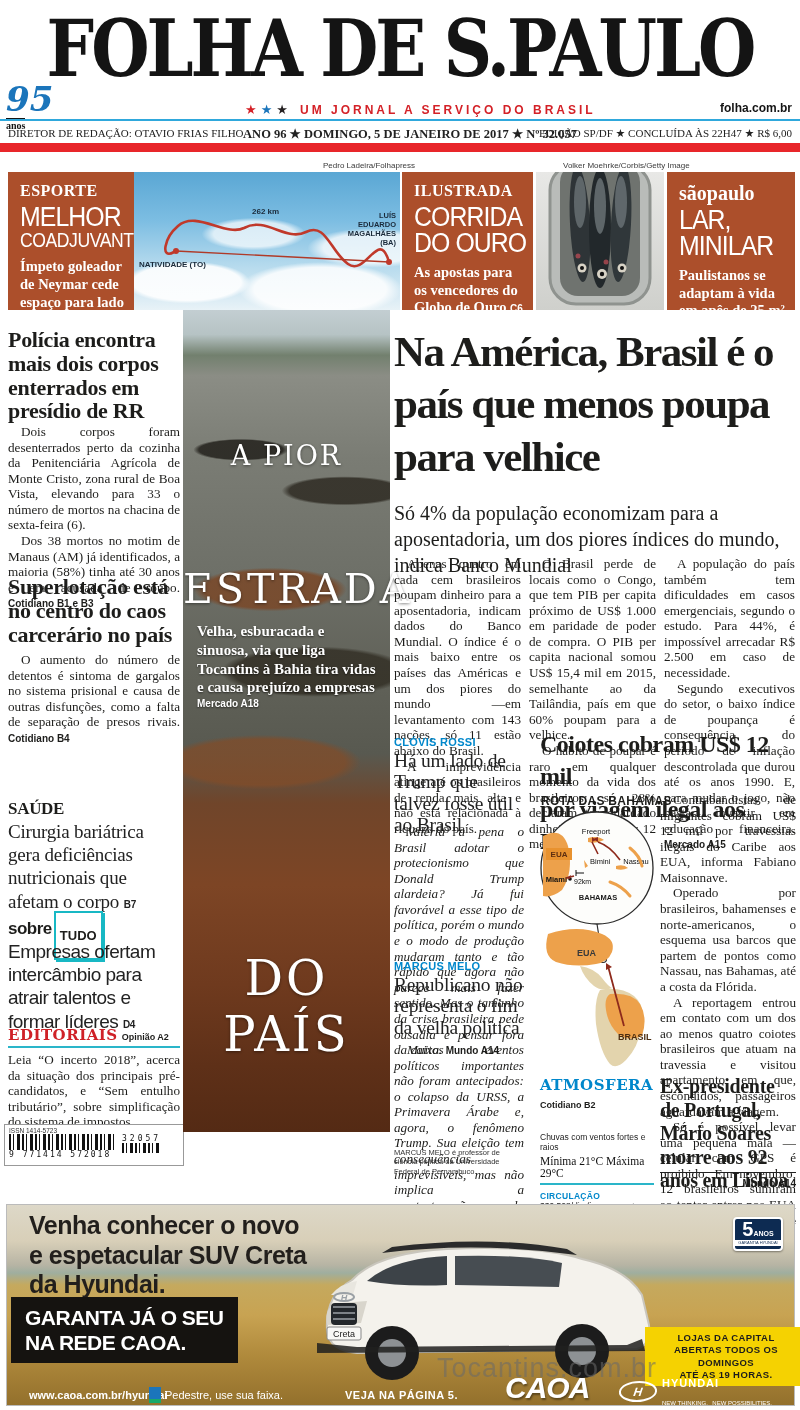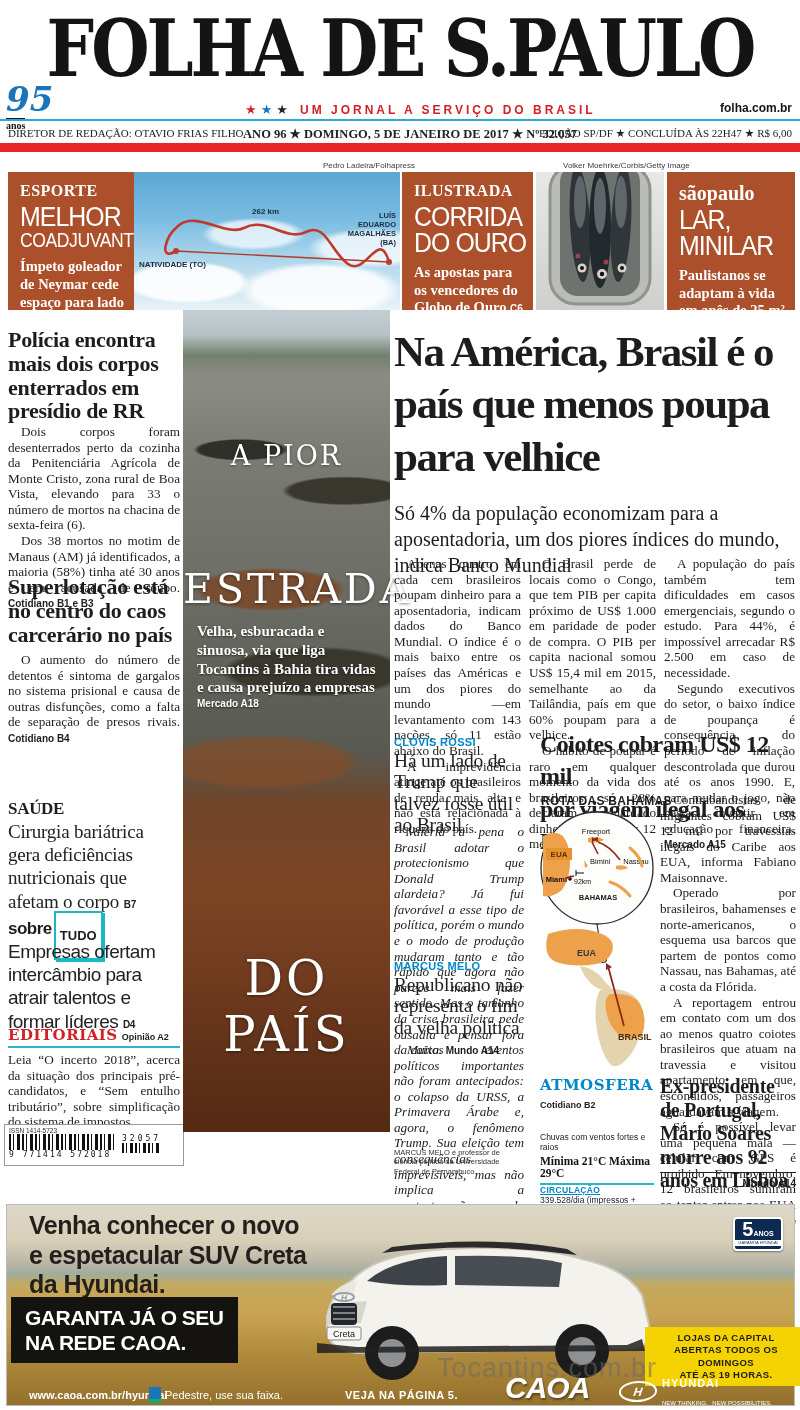--- a/index.html
+++ b/index.html
@@ -37,21 +37,21 @@
   .footnote{font-family:"Liberation Sans",sans-serif;font-size:7.5px;color:#333;line-height:1.25;}
   .ed-red{font-family:"DejaVu Serif",serif;font-weight:bold;font-size:15px;color:#cf2127;letter-spacing:.5px;}
   .teal-rule{height:2px;background:#2ab5c9;}
   
   .photo-label{font-family:"DejaVu Serif",serif;color:#fff;text-align:center;letter-spacing:2px;text-shadow:0 1px 3px rgba(0,0,0,.45);}
   .photo-cap{font-weight:bold;color:#fff;font-size:15px;line-height:1.25;text-shadow:0 1px 2px rgba(0,0,0,.6);}
   
   .atm-kicker{font-family:"DejaVu Serif",serif;font-weight:bold;font-size:15px;color:#0087cb;letter-spacing:.5px;}
   .atm-small{font-family:"Liberation Sans",sans-serif;font-size:8.5px;color:#222;}
   .atm-blue{font-family:"Liberation Sans",sans-serif;font-weight:bold;font-size:8.5px;color:#0087cb;letter-spacing:.3px;}
-  .atm-line{font-family:"Liberation Serif",serif;font-weight:bold;font-size:11.5px;color:#111;}
+  .atm-line{font-family:"Liberation Serif",serif;font-weight:normal;font-size:11.5px;color:#111;}
   
   .barcode-box{border:1px solid #999;background:#fff;}
   .bars{background:repeating-linear-gradient(90deg,#111 0 2px,#fff 2px 4px,#111 4px 5px,#fff 5px 8px,#111 8px 11px,#fff 11px 13px);}
   .bc-digits{font-family:"DejaVu Sans Mono",monospace;font-size:8px;letter-spacing:2px;color:#111;}
   
   .ad{box-sizing:border-box;border:1px solid #bbb;}
   .ad-h{font-family:"Liberation Sans",sans-serif;font-weight:bold;font-size:25px;line-height:1.18;color:#221f1c;letter-spacing:-.5px;}
   .ad-box{background:#151310;color:#fff;font-family:"Liberation Sans",sans-serif;font-weight:bold;font-size:21px;line-height:1.2;padding:8px 14px;letter-spacing:-.5px;}
   .ad-bottom{font-family:"Liberation Sans",sans-serif;font-weight:bold;font-size:11px;color:#fff;}
   .ad-yellow{background:#f5d201;color:#1c1c1c;font-family:"Liberation Sans",sans-serif;font-weight:bold;font-size:9.5px;line-height:1.3;text-align:center;padding:5px 6px;letter-spacing:.4px;}
@@ -284,21 +284,21 @@
     <p>A reportagem entrou em contato com um dos ao menos quatro coiotes brasileiros que atuam na travessia e visitou apartamento em que, escondidos, passageiros aguardavam a viagem.</p>
     <p><span>Só é possível levar uma pequena mala —celular com GPS é proibido. Em novembro, 12 brasileiros sumiram ao tentar entrar nos EUA por essa rota.</span> <b class="ref">Mundo A11 e A12</b></p>
   </div>
 
   <div class="abs" style="left:540px;top:1076px;width:114px;">
     <div><span class="atm-kicker">ATMOSFERA</span>
          <span class="ref" style="font-size:9px;">Cotidiano B2</span></div>
     <div class="atm-small" style="margin-top:20px;">Chuvas com ventos fortes e raios</div>
     <div class="atm-line" style="margin-top:3px;">Mínima 21°C   Máxima 29°C</div>
     <div class="teal-rule" style="margin-top:4px;"></div>
-    <div class="atm-blue" style="text-decoration:underline;">CIRCULAÇÃO</div>
+    <div class="atm-blue" style="margin-top:6px;">CIRCULAÇÃO</div>
     <div class="atm-small">339.528/dia (impressos + digitais)</div>
     <div class="atm-blue" style="margin-top:3px;">AUDIÊNCIA</div>
     <div class="atm-small">27.922.653 visitantes únicos/mês</div>
     <div class="teal-rule" style="margin-top:4px;"></div>
   </div>
 
   <div class="abs hl" style="left:660px;top:1075px;width:138px;font-size:20px;line-height:1.18;">Ex-presidente de Portugal, Mário Soares morre aos 92 anos em Lisboa</div>
   <div class="abs" style="left:660px;top:1172px;width:136px;border-top:1px solid #222;text-align:right;">
     <b class="ref">Mundo A14</b>
   </div>

